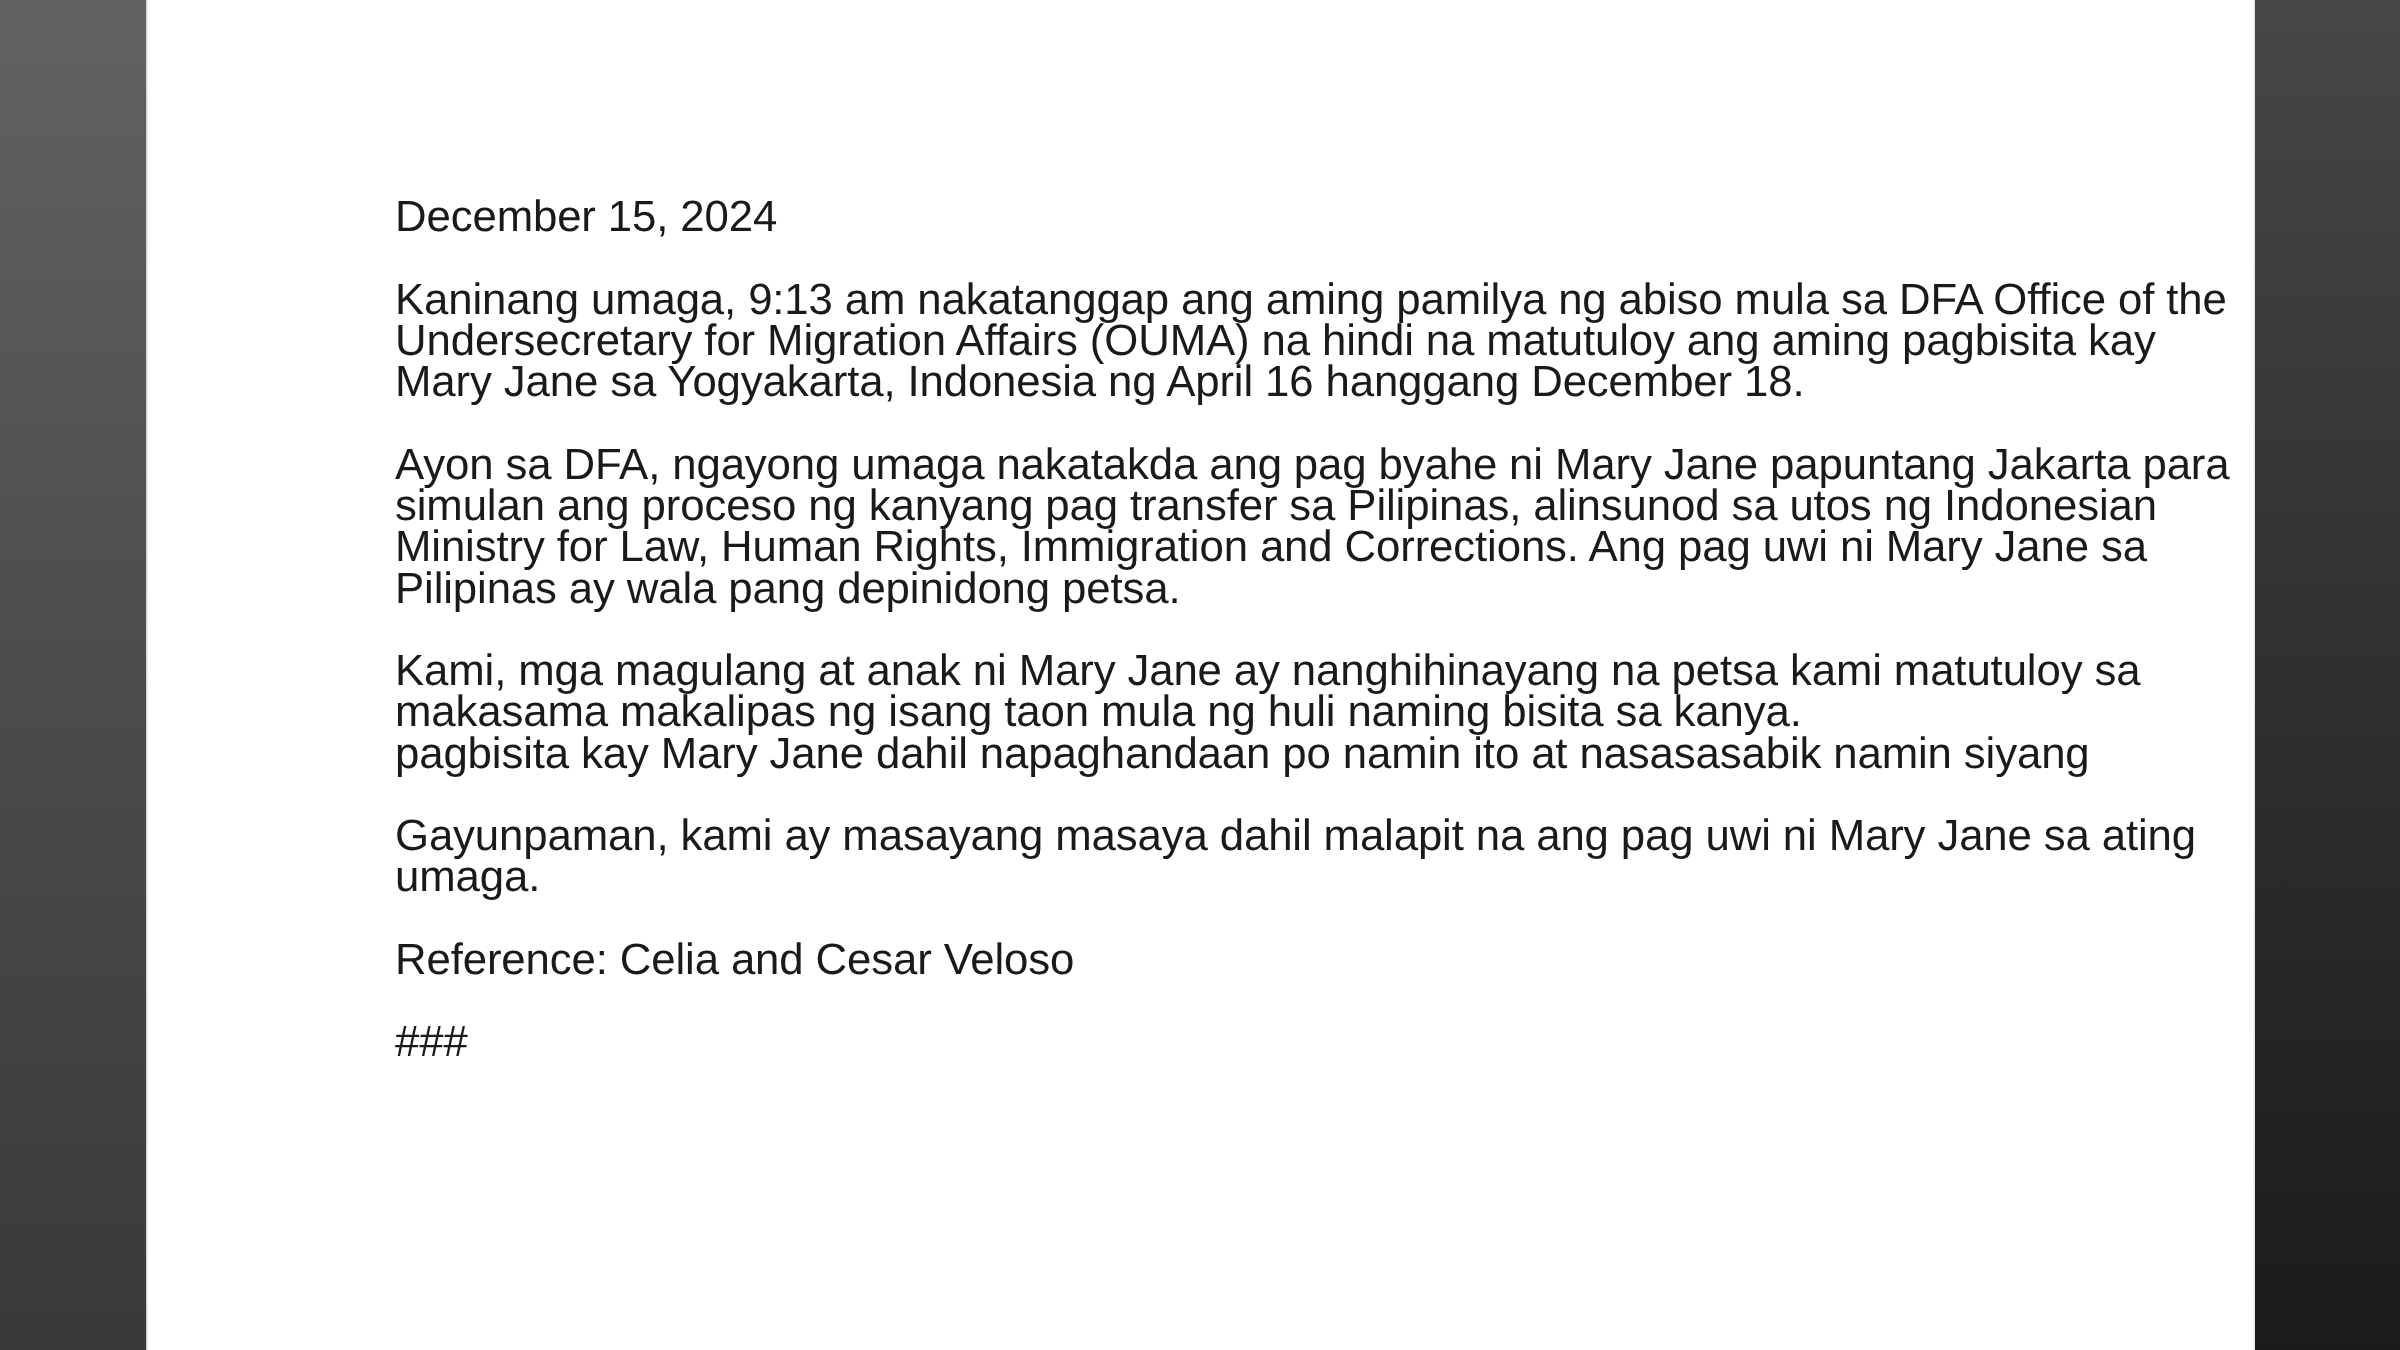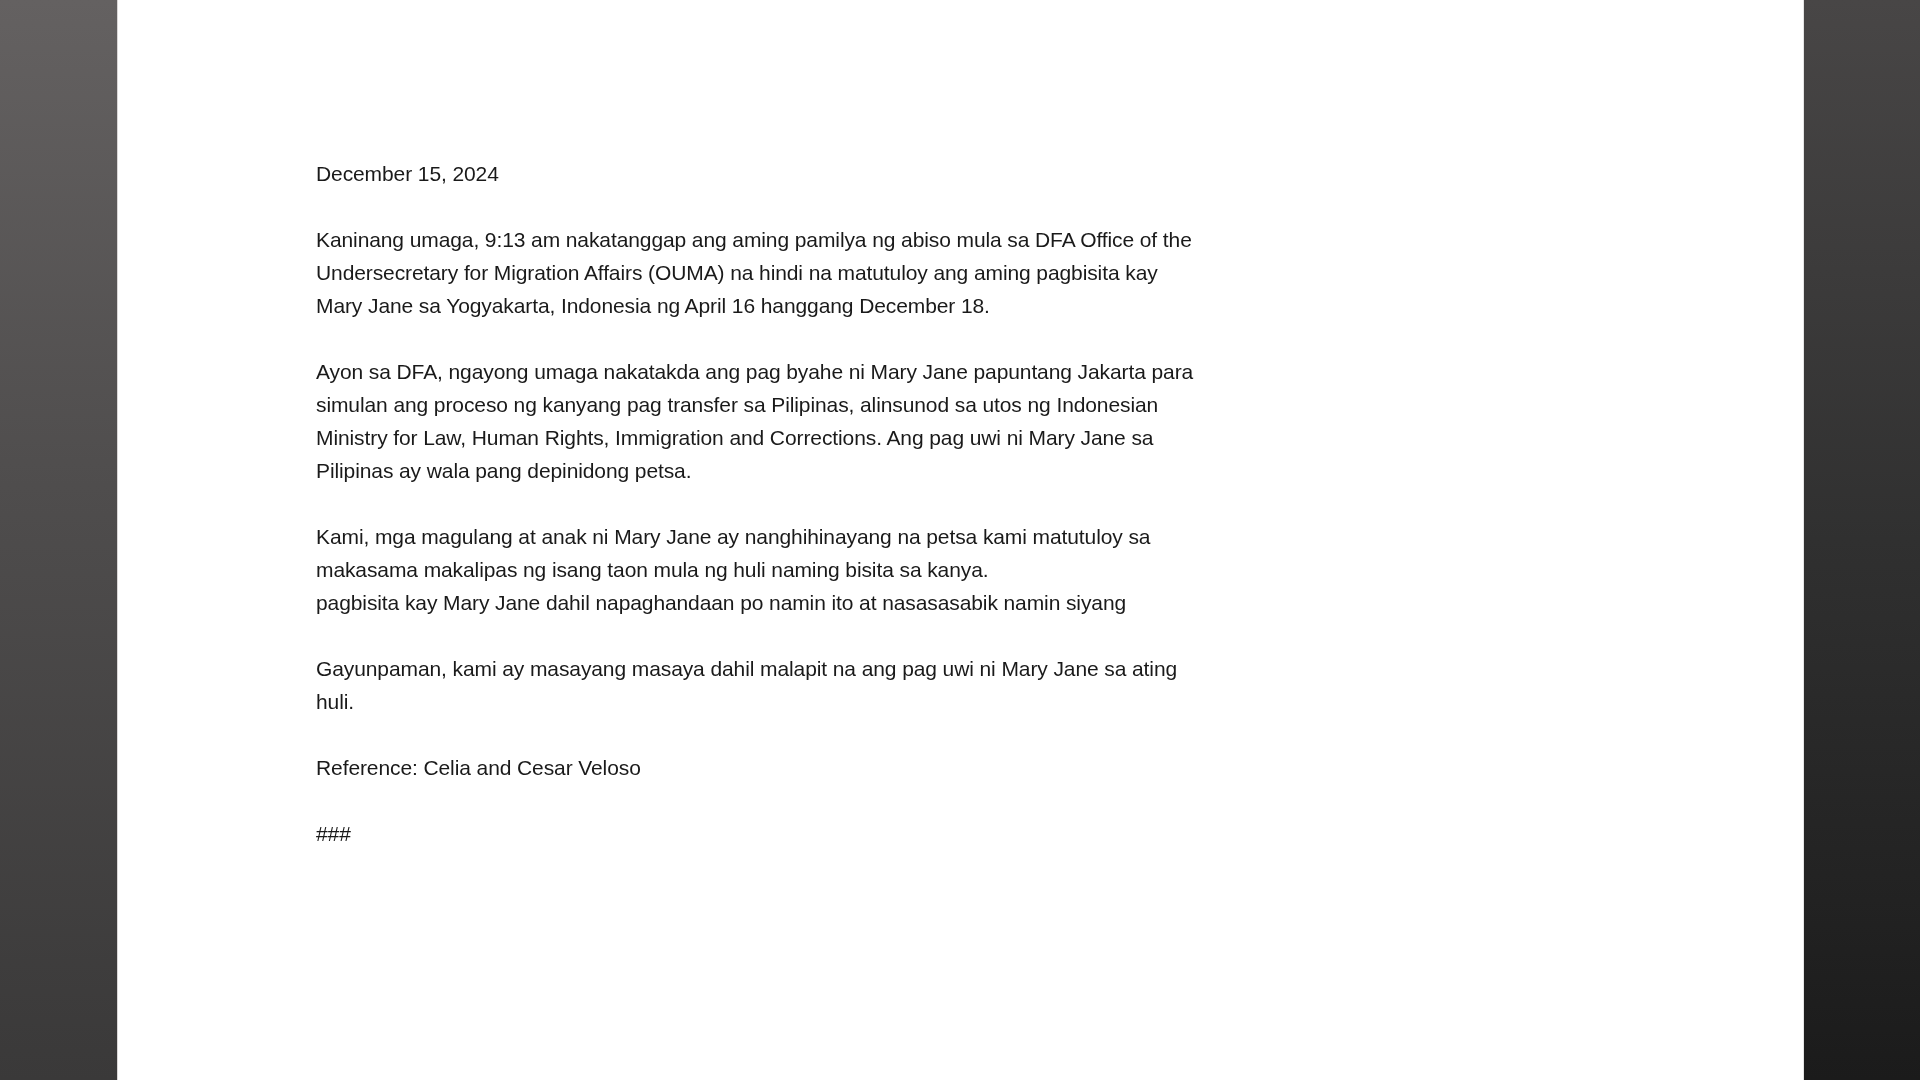--- a/index.html
+++ b/index.html
@@ -31,21 +31,21 @@
       width: 1687px; height: 1080px;
       background: #ffffff;
       box-shadow: inset 1px 0 0 #d9d6d6, inset -1px 0 0 #e4e4e4;
     }
     .content {
       position: absolute;
       left: 199px;   
       top: 157px;
       width: 1330px;
       font-family: "Liberation Sans", sans-serif;
-      font-size: 21px;
+      font-size: 35px;
       line-height: 33px;
       color: #1a1a1a;
       letter-spacing: -0.1px;
     }
     .block {
       margin: 0 0 33px 0;
     }
     .line {
       display: block;
       white-space: nowrap;
@@ -79,21 +79,21 @@
     </div>
 
     <div class="block">
       <span class="line">Kami, mga magulang at anak ni Mary Jane ay nanghihinayang na petsa kami matutuloy sa</span>
       <span class="line">makasama makalipas ng isang taon mula ng huli naming bisita sa kanya.</span>
       <span class="line">pagbisita kay Mary Jane dahil napaghandaan po namin ito at nasasasabik namin siyang</span>
     </div>
 
     <div class="block">
       <span class="line">Gayunpaman, kami ay masayang masaya dahil malapit na ang pag uwi ni Mary Jane sa ating</span>
-      <span class="line">huli.</span>
+      <span class="line">umaga.</span>
     </div>
 
     <div class="block">
       <span class="line">Reference: Celia and Cesar Veloso</span>
     </div>
 
     <div class="block">
       <span class="line">###</span>
     </div>
 

